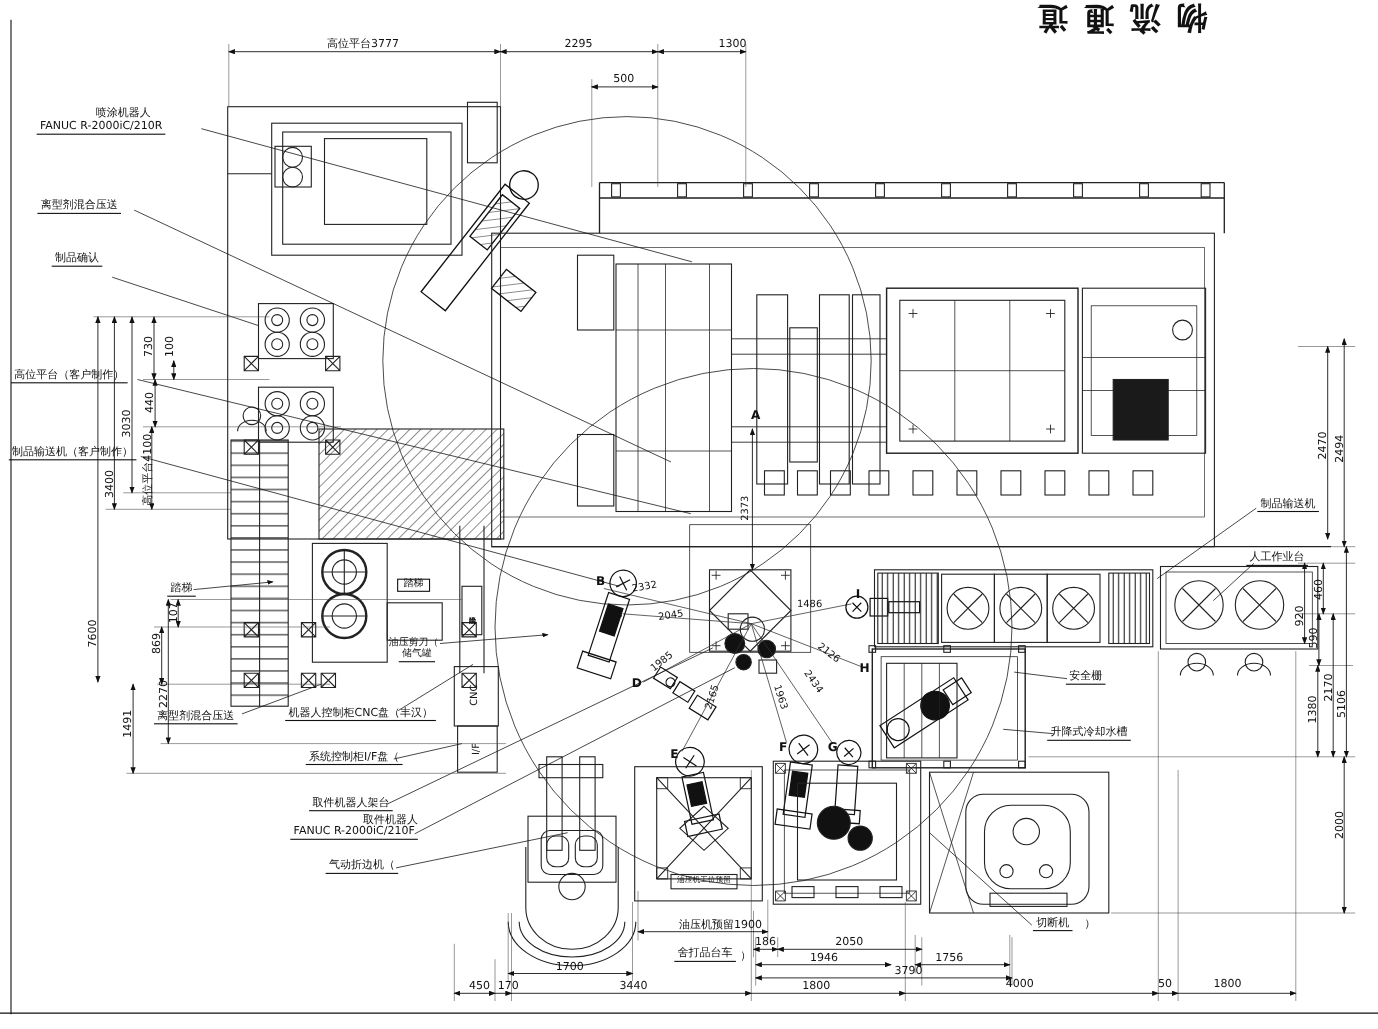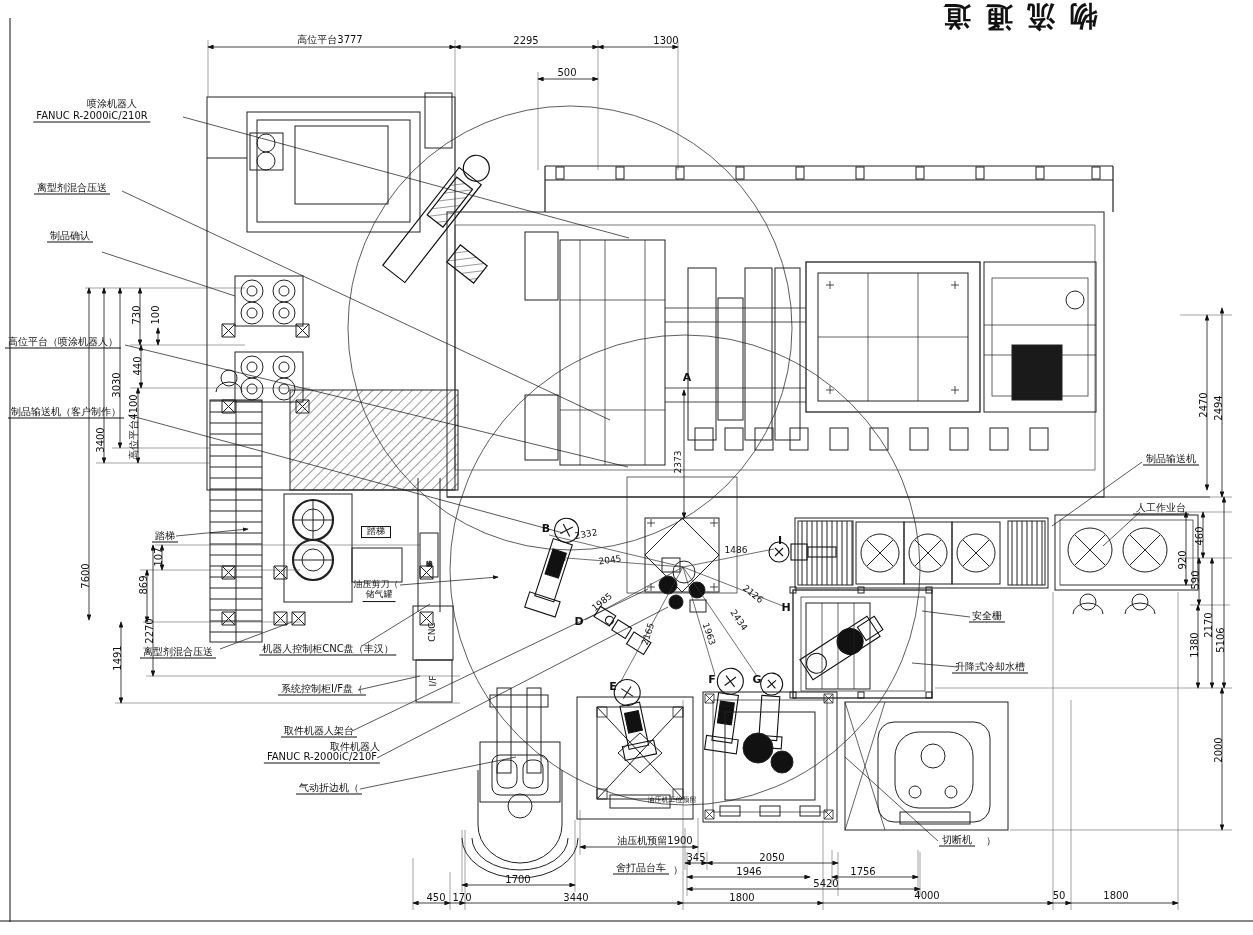--- a/index.html
+++ b/index.html
@@ -6,21 +6,21 @@
   #stage{position:relative;width:1253px;height:935px;background:#fff;overflow:hidden;
          font-family:"DejaVu Sans",sans-serif;color:#111;}
   #linework{position:absolute;left:0;top:0;}
   .lbl{position:absolute;font-size:10px;line-height:1.1;white-space:nowrap;
        transform:translate(-50%,-50%);color:#111;}
   .ul{border-bottom:1px solid #111;padding:0 3px 1px 3px;}
   .dim{position:absolute;font-size:10px;white-space:nowrap;transform:translate(-50%,-50%);}
   .v{transform:translate(-50%,-50%) rotate(-90deg);}
   .letter{position:absolute;font-size:11px;font-weight:bold;transform:translate(-50%,-50%);}
   .boxed{border:1px solid #111;background:#fff;padding:0 5px;}
-  .tiny{font-size:7px;margin-left:32px;}
+  .tiny{font-size:7px;}
   .vtext{position:absolute;writing-mode:vertical-rl;font-size:6.5px;letter-spacing:0px;
          transform:translate(-50%,-50%);}
   .corner{position:absolute;font-size:28px;letter-spacing:14px;font-weight:bold;
           transform:translate(-50%,-50%) rotate(180deg);white-space:nowrap;}
   .rot{position:absolute;font-size:9px;white-space:nowrap;}
 </style>
 </head>
 <body>
 
 <div id="stage">
@@ -392,21 +392,21 @@
     <path d="M1071,903H1178" marker-end="url(#ae)"></path>
   </g>
 </svg>
 
 <div class="corner" style="left:1013px;top:16px">物流通道</div>
 
 <div class="lbl" style="left:112px;top:103px">喷涂机器人</div>
 <div class="lbl ul" style="left:92px;top:116px">FANUC R-2000iC/210R</div>
 <div class="lbl ul" style="left:72px;top:188px">离型剂混合压送</div>
 <div class="lbl ul" style="left:70px;top:236px">制品确认</div>
-<div class="lbl ul" style="left:63px;top:342px">高位平台（喷涂机器人）</div>
+<div class="lbl ul" style="left:63px;top:342px">高位平台（客户制作）</div>
 <div class="lbl ul" style="left:66px;top:412px">制品输送机（客户制作）</div>
 <div class="lbl ul" style="left:165px;top:536px">踏梯</div>
 <div class="lbl boxed" style="left:376px;top:532px;font-size:9px">踏梯</div>
 <div class="lbl" style="left:376px;top:585px;font-size:9px">油压剪刀（</div>
 <div class="lbl ul" style="left:379px;top:596px;font-size:9px">储气罐</div>
 <div class="lbl ul" style="left:178px;top:652px">离型剂混合压送</div>
 <div class="lbl ul" style="left:328px;top:649px">机器人控制柜CNC盘（丰汉）</div>
 <div class="lbl ul" style="left:322px;top:689px">系统控制柜I/F盘（</div>
 <div class="lbl ul" style="left:319px;top:731px">取件机器人架台</div>
 <div class="lbl" style="left:355px;top:746px">取件机器人</div>
@@ -466,25 +466,25 @@
 <div class="rot" style="left:610px;top:560px;transform:translate(-50%,-50%) rotate(-8deg)">2045</div>
 <div class="rot" style="left:736px;top:550px;transform:translate(-50%,-50%)">1486</div>
 <div class="rot" style="left:753px;top:594px;transform:translate(-50%,-50%) rotate(38deg)">2126</div>
 <div class="rot" style="left:739px;top:620px;transform:translate(-50%,-50%) rotate(55deg)">2434</div>
 <div class="rot" style="left:709px;top:634px;transform:translate(-50%,-50%) rotate(72deg)">1963</div>
 <div class="rot" style="left:648px;top:634px;transform:translate(-50%,-50%) rotate(-72deg)">2165</div>
 <div class="rot" style="left:602px;top:602px;transform:translate(-50%,-50%) rotate(-38deg)">1985</div>
 <div class="rot" style="left:678px;top:462px;transform:translate(-50%,-50%) rotate(-90deg)">2373</div>
 
 <div class="dim" style="left:655px;top:841px">油压机预留1900</div>
-<div class="dim" style="left:696px;top:857px">345</div>
+<div class="dim" style="left:696px;top:857px">186</div>
 <div class="dim" style="left:772px;top:857px">2050</div>
 <div class="dim" style="left:749px;top:871px">1946</div>
 <div class="dim" style="left:863px;top:871px">1756</div>
-<div class="dim" style="left:826px;top:883px">5420</div>
+<div class="dim" style="left:826px;top:883px">3790</div>
 <div class="dim" style="left:518px;top:879px">1700</div>
 <div class="dim" style="left:436px;top:897px">450</div>
 <div class="dim" style="left:462px;top:897px">170</div>
 <div class="dim" style="left:576px;top:897px">3440</div>
 <div class="dim" style="left:742px;top:897px">1800</div>
 <div class="dim" style="left:927px;top:895px">4000</div>
 <div class="dim" style="left:1059px;top:895px">50</div>
 <div class="dim" style="left:1116px;top:895px">1800</div>
 
 </div>

